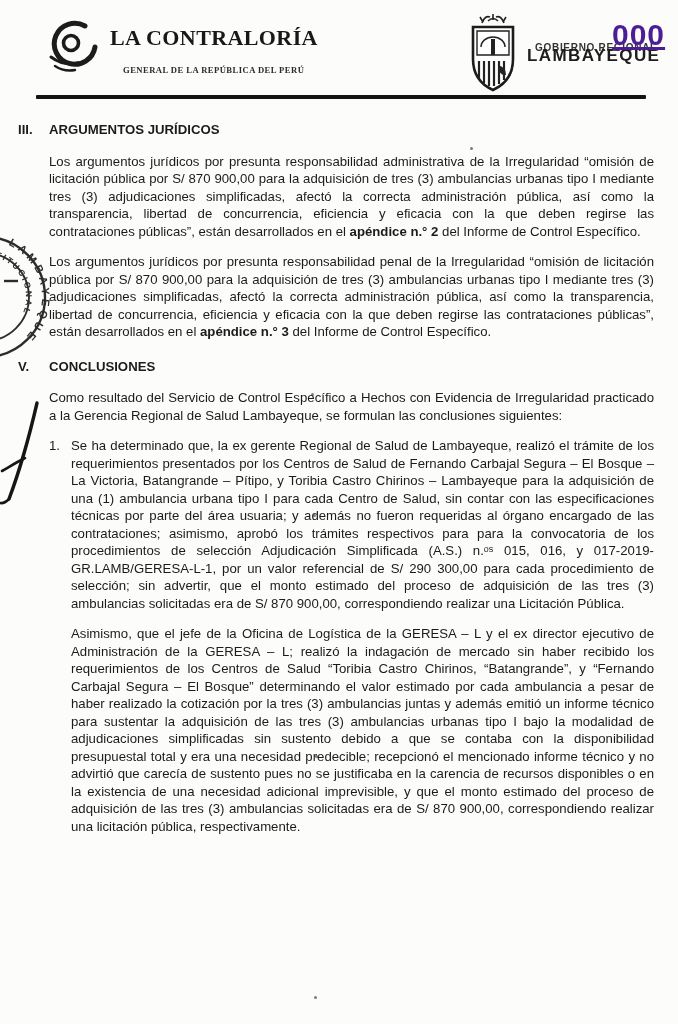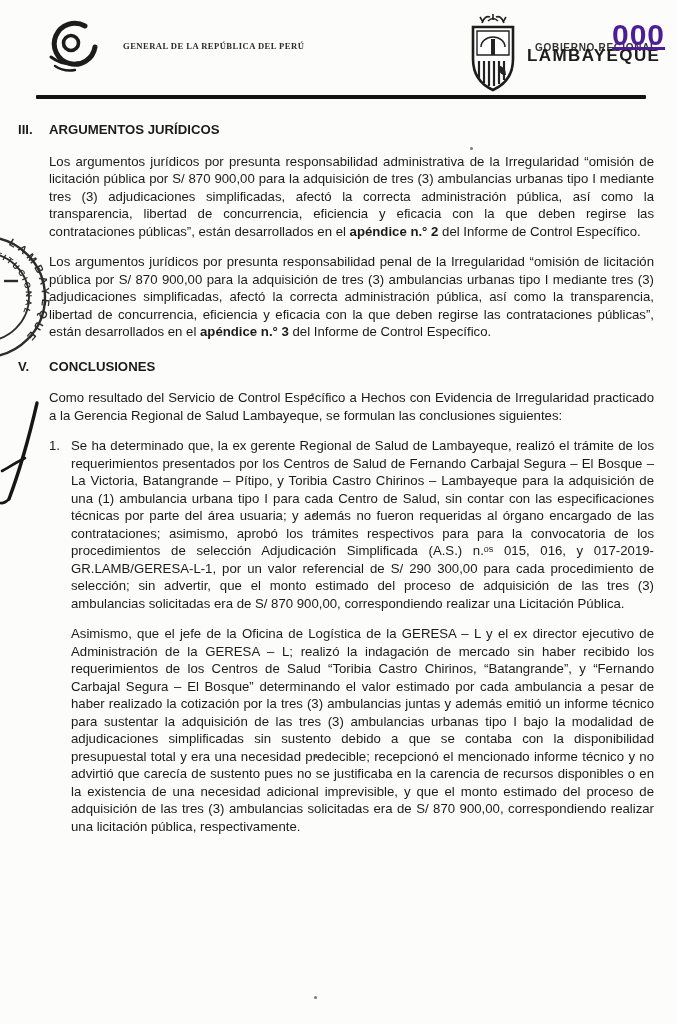--- a/index.html
+++ b/index.html
@@ -42,20 +42,21 @@
 <div class="sheet">
 
   <div class="logo-block">
     <svg class="logo-swirl" width="60" height="56" viewBox="0 0 60 56">
       <path d="M41,6 A 20.5,20.5 0 1 0 51,27" fill="none" stroke="#1c1c1c" stroke-width="5" stroke-linecap="round"></path>
       <circle cx="27" cy="23" r="7.5" fill="none" stroke="#1c1c1c" stroke-width="3.6"></circle>
       <path d="M7,37 q 12,9 27,6" fill="none" stroke="#1c1c1c" stroke-width="3" stroke-linecap="round"></path>
       <path d="M11,46 q 9,6 20,4" fill="none" stroke="#1c1c1c" stroke-width="2.4" stroke-linecap="round"></path>
     </svg>
     <div class="logo-text">
+      <div class="logo-title">LA CONTRALORÍA</div>
       <div class="logo-sub">GENERAL DE LA REPÚBLICA DEL PERÚ</div>
     </div>
   </div>
 
   <svg class="crest" width="50" height="82" viewBox="0 0 50 82">
     <path d="M14,10 q 3,-8 8,-6 M 36,10 q -3,-8 -8,-6 M 20,8 q 5,-5 10,0" fill="none" stroke="#222" stroke-width="1.6"></path>
     <path d="M12,4 l 3,5 M 38,4 l -3,5 M 25,1 l 0,6" stroke="#222" stroke-width="1.6"></path>
     <path d="M5,14 h 40 v 32 q 0,22 -20,31 q -20,-9 -20,-31 z" fill="#ffffff" stroke="#1c1c1c" stroke-width="2.6"></path>
     <path d="M9,18 h 32 v 24 h -32 z" fill="none" stroke="#222" stroke-width="1.4"></path>
     <path d="M13,34 a 12,10 0 0 1 24,0" fill="none" stroke="#222" stroke-width="1.5"></path>

